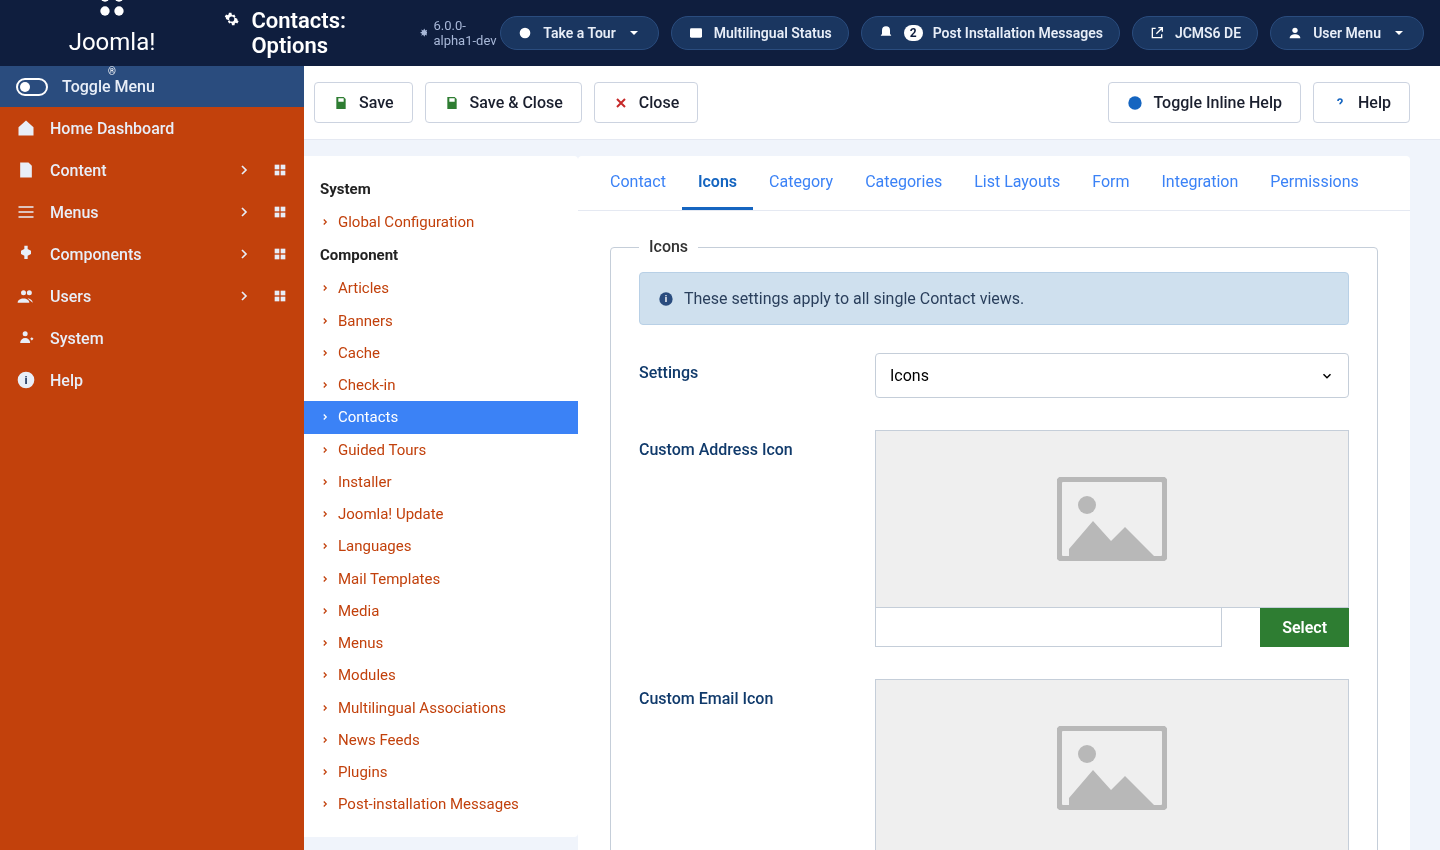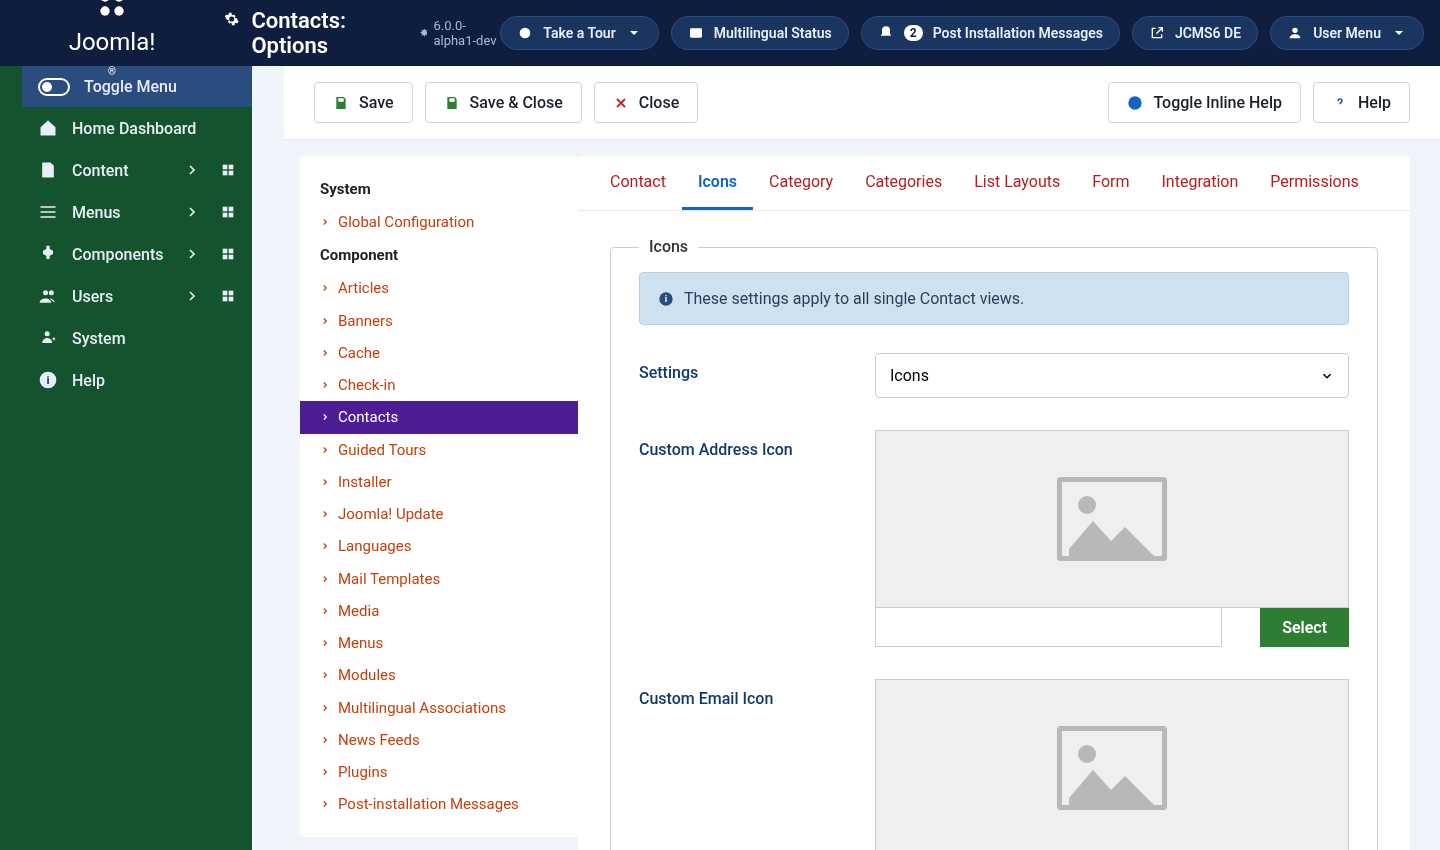--- a/index.html
+++ b/index.html
@@ -12,21 +12,21 @@
 .page-title-area { display: flex; gap: 12px; margin-left: 16px; }
 .page-title-area .gear { width: 22px; height: 22px; }
 .page-title { font-size: 22px; font-weight: 600; color: #fff; }
 .version-pill { margin-left: 44px; color: #a8b8d8; font-size: 13px; display: flex; align-items: center; gap: 6px; }
 .header-pills { margin-left: auto; display: flex; gap: 12px; }
 .pill { background: #1a3660; border: 1px solid #2a4c7e; border-radius: 22px; padding: 8px 16px; color: #e8eef8; font-size: 14px; font-weight: 600; display: flex; align-items: center; gap: 10px; cursor: pointer; white-space: nowrap; }
 .pill svg { width: 16px; height: 16px; flex-shrink: 0; }
 .pill .badge { background: #fff; color: #0f1e3e; font-size: 12px; padding: 1px 6px; border-radius: 8px; font-weight: 700; }
 
 
-.sidebar { position: fixed; left: 0; top: 66px; bottom: 0; width: 252px; background: #14532d; color: #e8eef8; overflow-y: auto; padding-left: 22px; }
+.sidebar { position: fixed; left: 0; top: 66px; bottom: 0; width: 304px; background: #c2410c; color: #e8eef8; overflow-y: auto; }
 .sidebar-item { display: flex; align-items: center; padding: 11px 16px; gap: 14px; cursor: pointer; font-size: 16px; font-weight: 500; position: relative; }
 .sidebar-item.toggle { background: #2a4c7e; }
 .sidebar-item svg.main-icon { width: 20px; height: 20px; flex-shrink: 0; }
 .sidebar-item .expand-icons { margin-left: auto; display: flex; gap: 20px; align-items: center; }
 .sidebar-item .expand-icons svg { width: 16px; height: 16px; }
 .sidebar-item.toggle .switch { width: 32px; height: 18px; border: 2px solid #fff; border-radius: 10px; position: relative; flex-shrink: 0; }
 .sidebar-item.toggle .switch::after { content: ""; position: absolute; width: 10px; height: 10px; background: #fff; border-radius: 50%; top: 2px; left: 2px; }
 
 
 .main { margin-left: 284px; margin-top: 66px; height: calc(850px - 66px); overflow-y: auto; }
@@ -36,27 +36,27 @@
 .btn.save svg, .btn.saveclose svg { color: #2e7d32; }
 .btn.close svg { color: #c62828; }
 .toolbar-right { margin-left: auto; display: flex; gap: 12px; }
 .btn.help svg, .btn.toggle-help svg { color: #1565c0; }
 
 .content-row { display: flex; padding: 16px 30px 30px 16px; gap: 0; align-items: flex-start; }
 .options-nav { width: 278px; background: #fff; border-radius: 4px; padding: 16px 0; font-size: 15px; }
 .options-nav .section-label { font-weight: 700; padding: 8px 20px 8px 20px; color: #222; font-size: 15px; }
 .options-nav .nav-link { display: flex; align-items: center; gap: 8px; padding: 6px 20px; color: #c2410c; cursor: pointer; font-size: 15px; line-height: 1.35; }
 .options-nav .nav-link svg { width: 10px; height: 10px; flex-shrink: 0; }
-.options-nav .nav-link.active { background: #4c1d95; color: #fff; }
+.options-nav .nav-link.active { background: #3b82f6; color: #fff; }
 .options-nav .nav-link.active svg { color: #fff; }
 .options-nav .nav-link.wrap { flex-wrap: wrap; }
 
 .tab-panel { flex: 1; background: #fff; border-radius: 4px; margin-left: 0; }
 .tabs { display: flex; border-bottom: 1px solid #e5e9f2; padding: 0 16px; }
-.tab { padding: 16px 16px; font-size: 16px; color: #b91c1c; cursor: pointer; border-bottom: 3px solid transparent; }
+.tab { padding: 16px 16px; font-size: 16px; color: #3b82f6; cursor: pointer; border-bottom: 3px solid transparent; }
 .tab.active { color: #1565c0; border-bottom-color: #1565c0; font-weight: 600; }
 
 .fieldset-wrap { padding: 36px 32px 24px; }
 .fieldset { border: 1px solid #c5ced9; border-radius: 4px; padding: 24px 28px; position: relative; }
 .legend { position: absolute; top: -11px; left: 28px; background: #fff; padding: 0 10px; font-size: 16px; color: #333; font-weight: 500; }
 .info-alert { background: #cfe0ee; border: 1px solid #b8d0e6; border-radius: 4px; padding: 16px 18px; color: #2a3f5c; font-size: 16px; display: flex; align-items: center; gap: 10px; margin-bottom: 28px; }
 .info-alert svg { width: 16px; height: 16px; color: #2a4c7e; flex-shrink: 0; }
 
 .form-row { display: flex; align-items: flex-start; margin-bottom: 32px; }
 .form-label { width: 236px; color: #103a6b; font-size: 16px; font-weight: 500; padding-top: 10px; }

